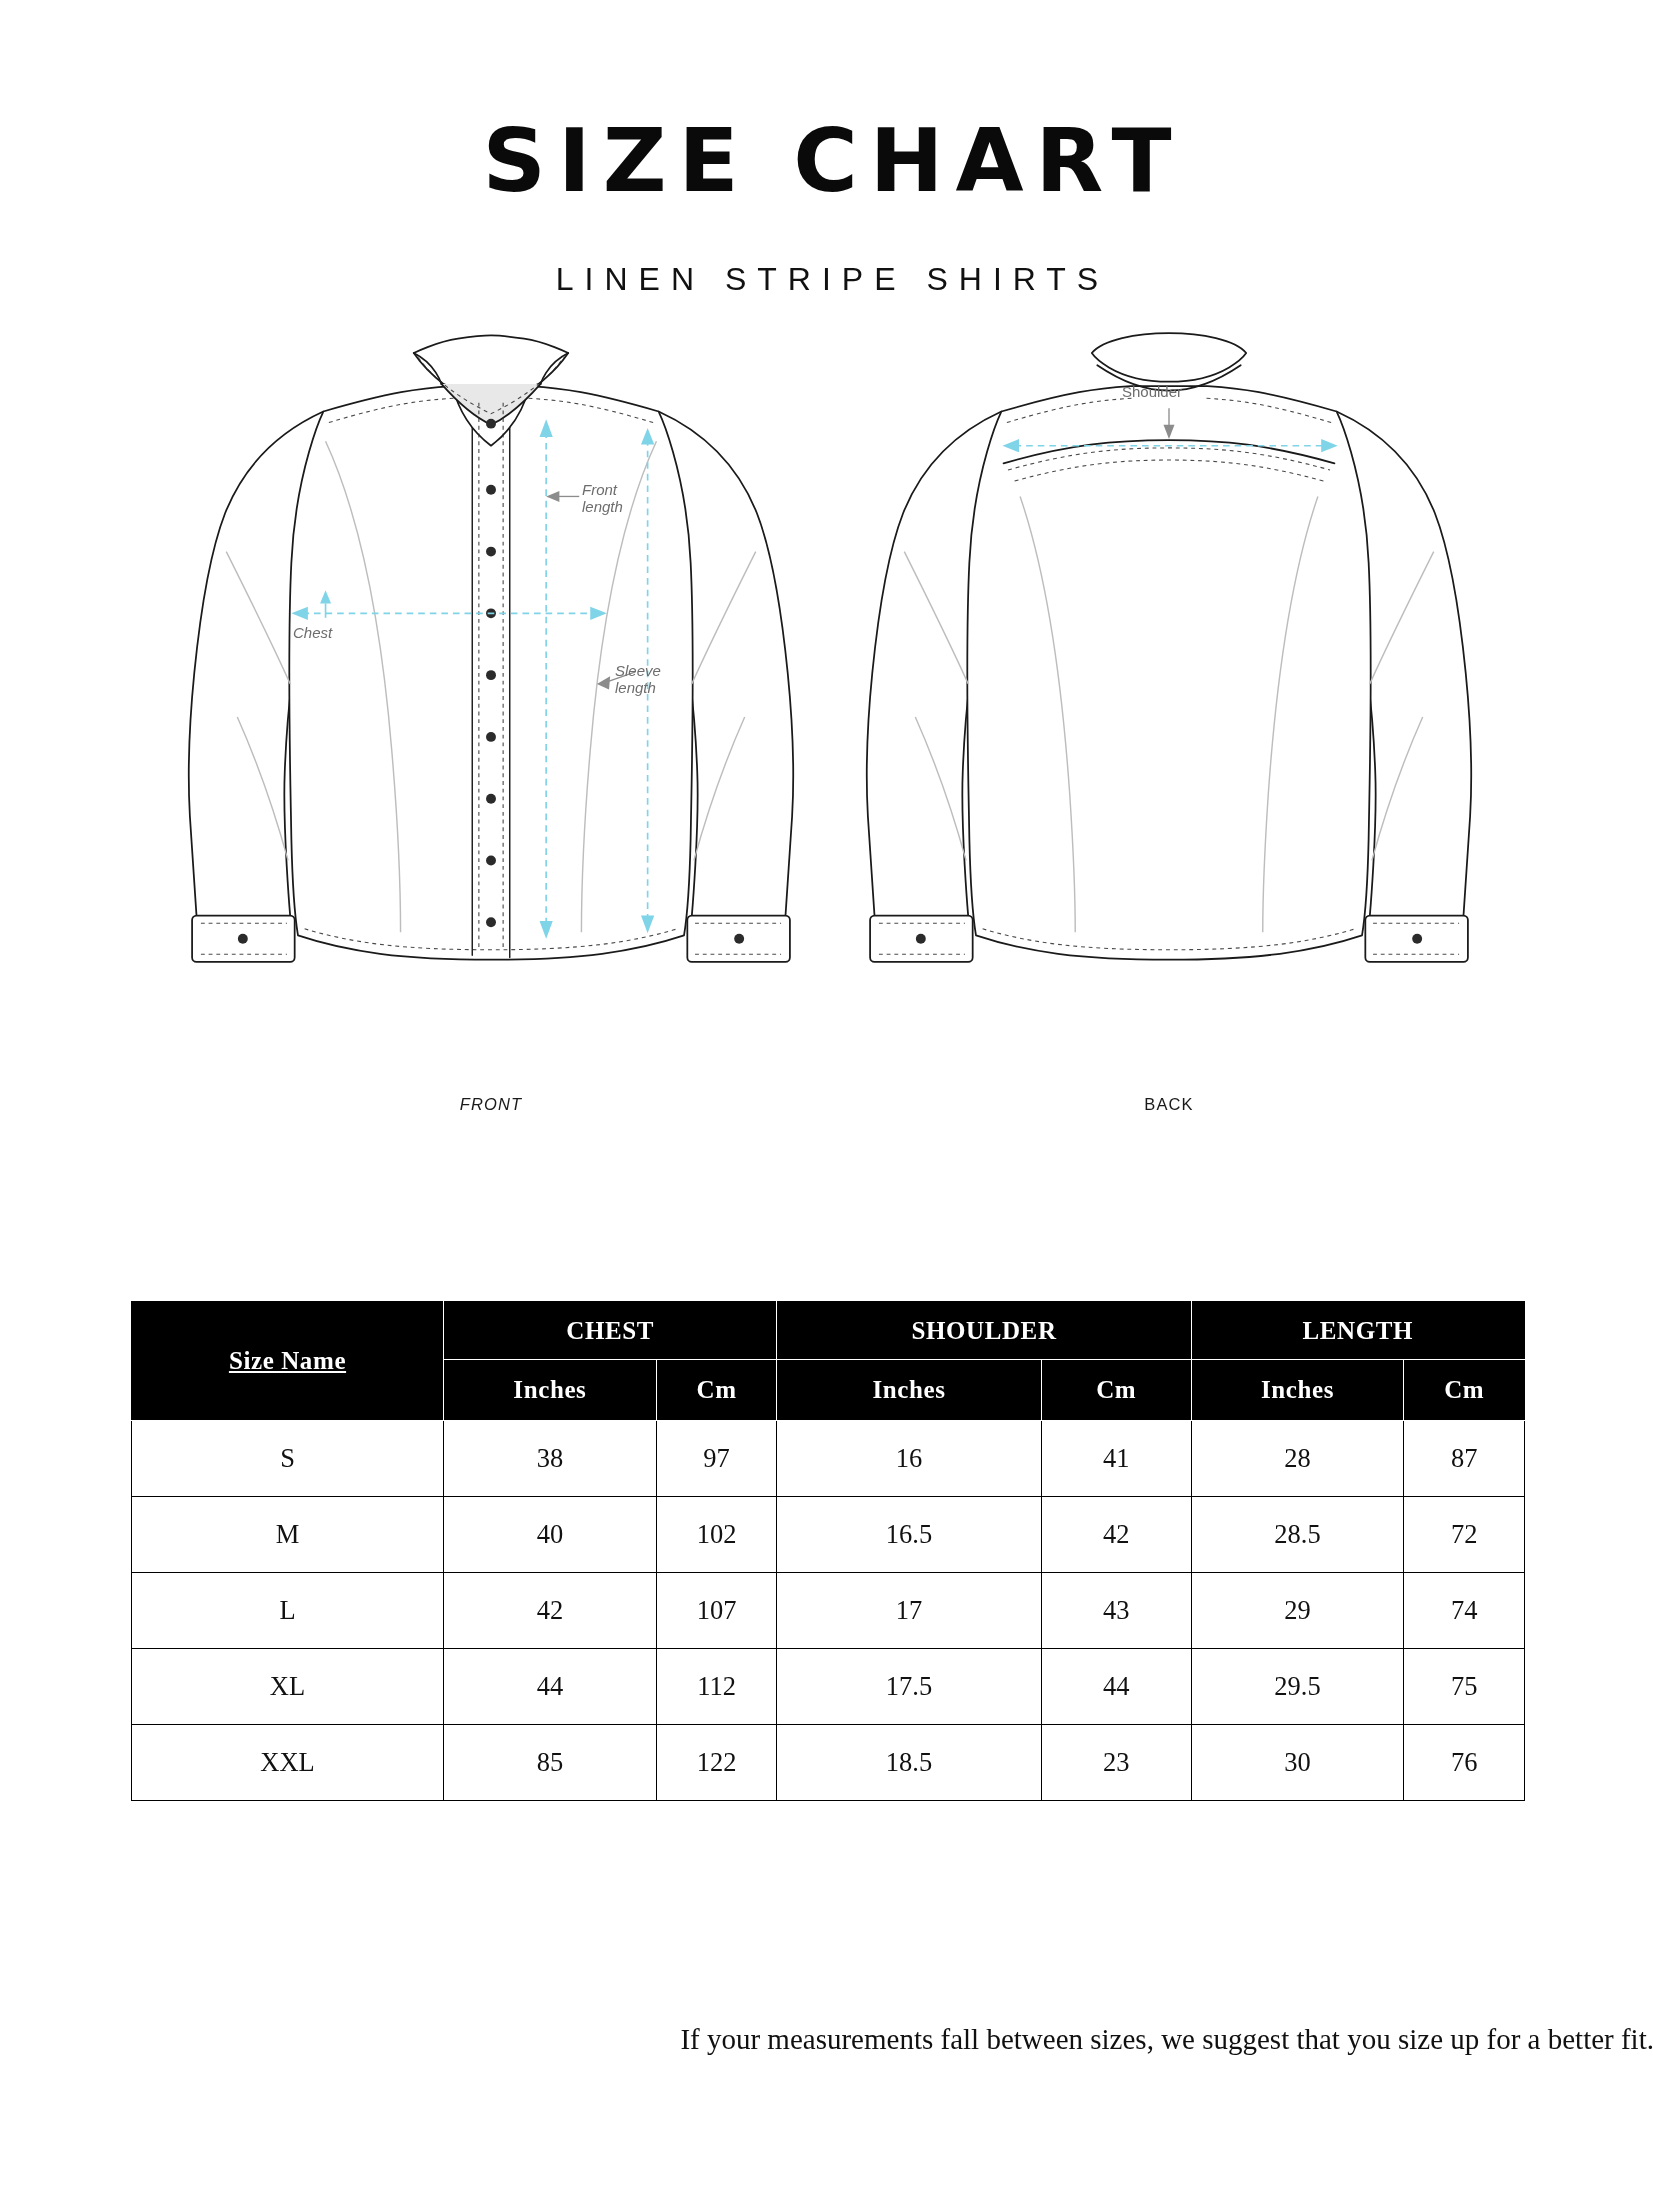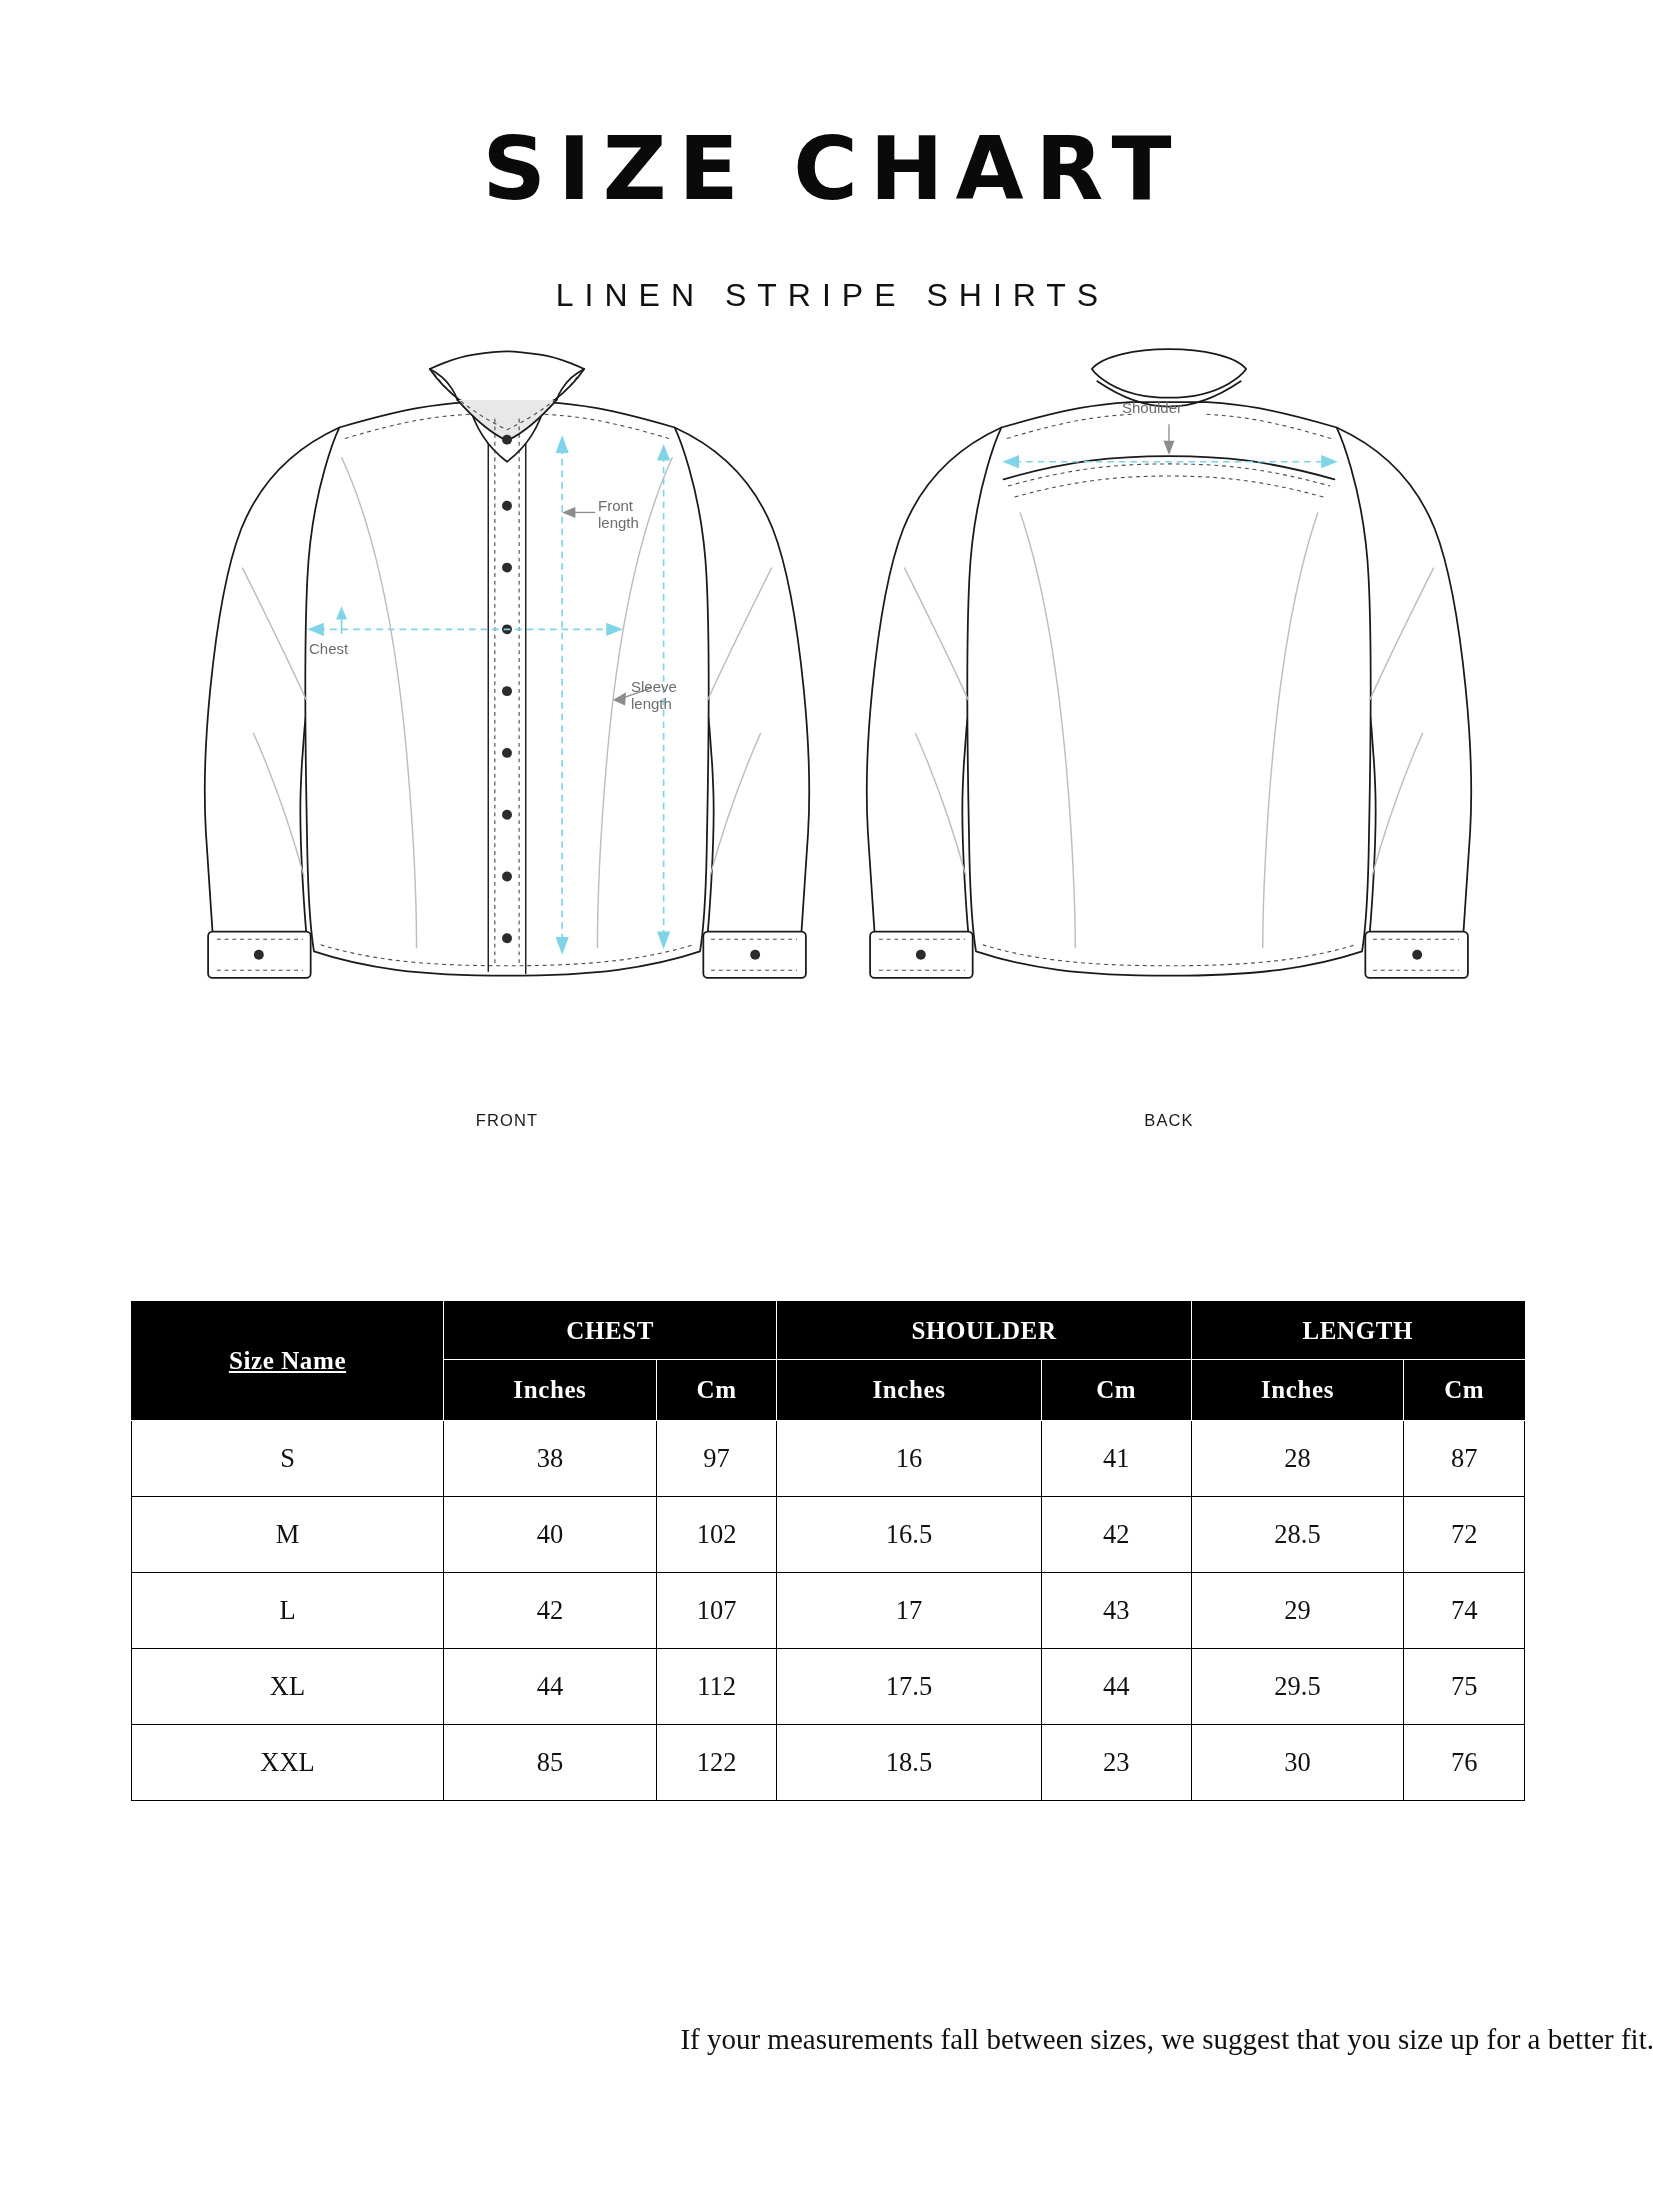--- a/index.html
+++ b/index.html
@@ -27,21 +27,21 @@
   .header {
     text-align: center;
     padding-top: 113px;
   }
   .title {
     font-family: "DejaVu Sans", sans-serif;
     font-weight: bold;
     font-size: 88px;
     letter-spacing: 12px;
     line-height: 1;
-    margin: 12px;
+    margin: 4px;
     padding-left: 12px;
     color: #0a0a0a;
   }
   .subtitle {
     font-family: "Liberation Sans", sans-serif;
     font-size: 32px;
     letter-spacing: 11px;
     margin: 0;
     padding-top: 52px;
     padding-left: 11px;
@@ -54,21 +54,21 @@
     width: 1654px;
     height: 827px;
     margin-top: 33px;
   }
   .shirt-block {
     position: absolute;
     top: 0;
     width: 662px;
     height: 783px;
   }
-  .shirt-front { left: 176px; }
+  .shirt-front { left: 160px; font-style: italic; }
   .shirt-back  { left: 838px; }
   .shirt-caption {
     position: absolute;
     bottom: 0;
     width: 100%;
     text-align: center;
     font-size: 16.5px;
     letter-spacing: 1.1px;
     color: #1a1a1a;
   }

